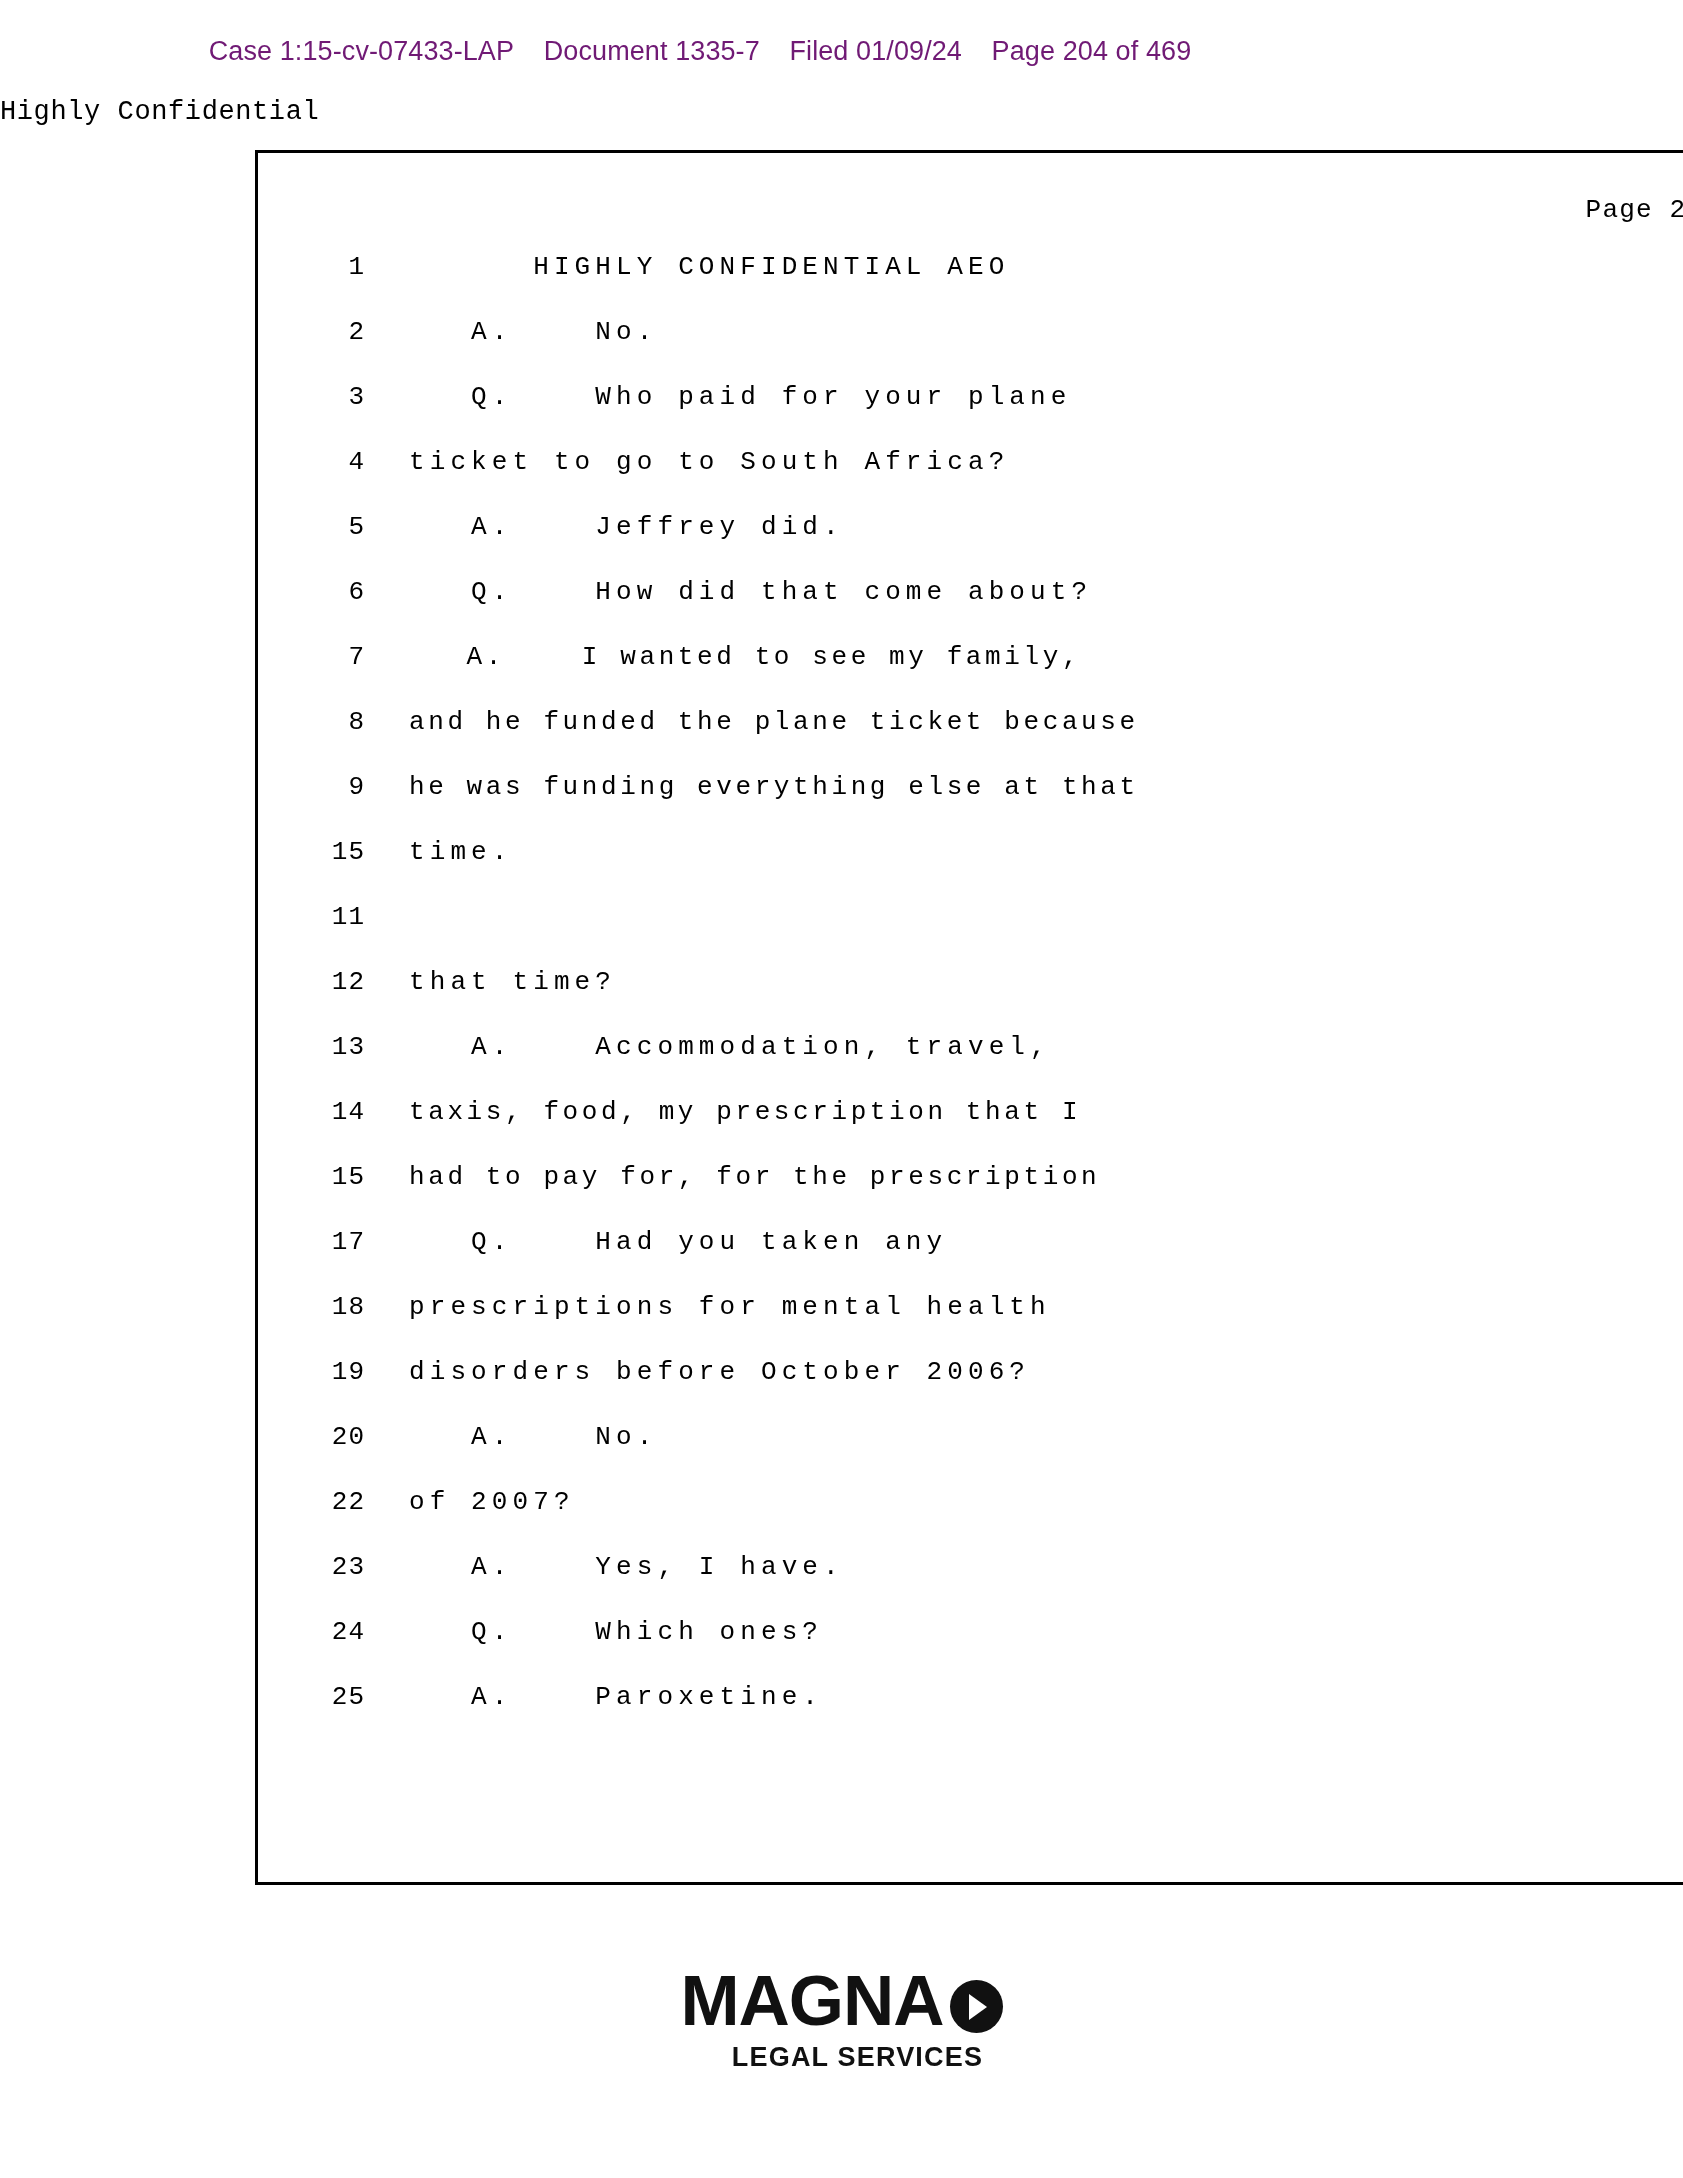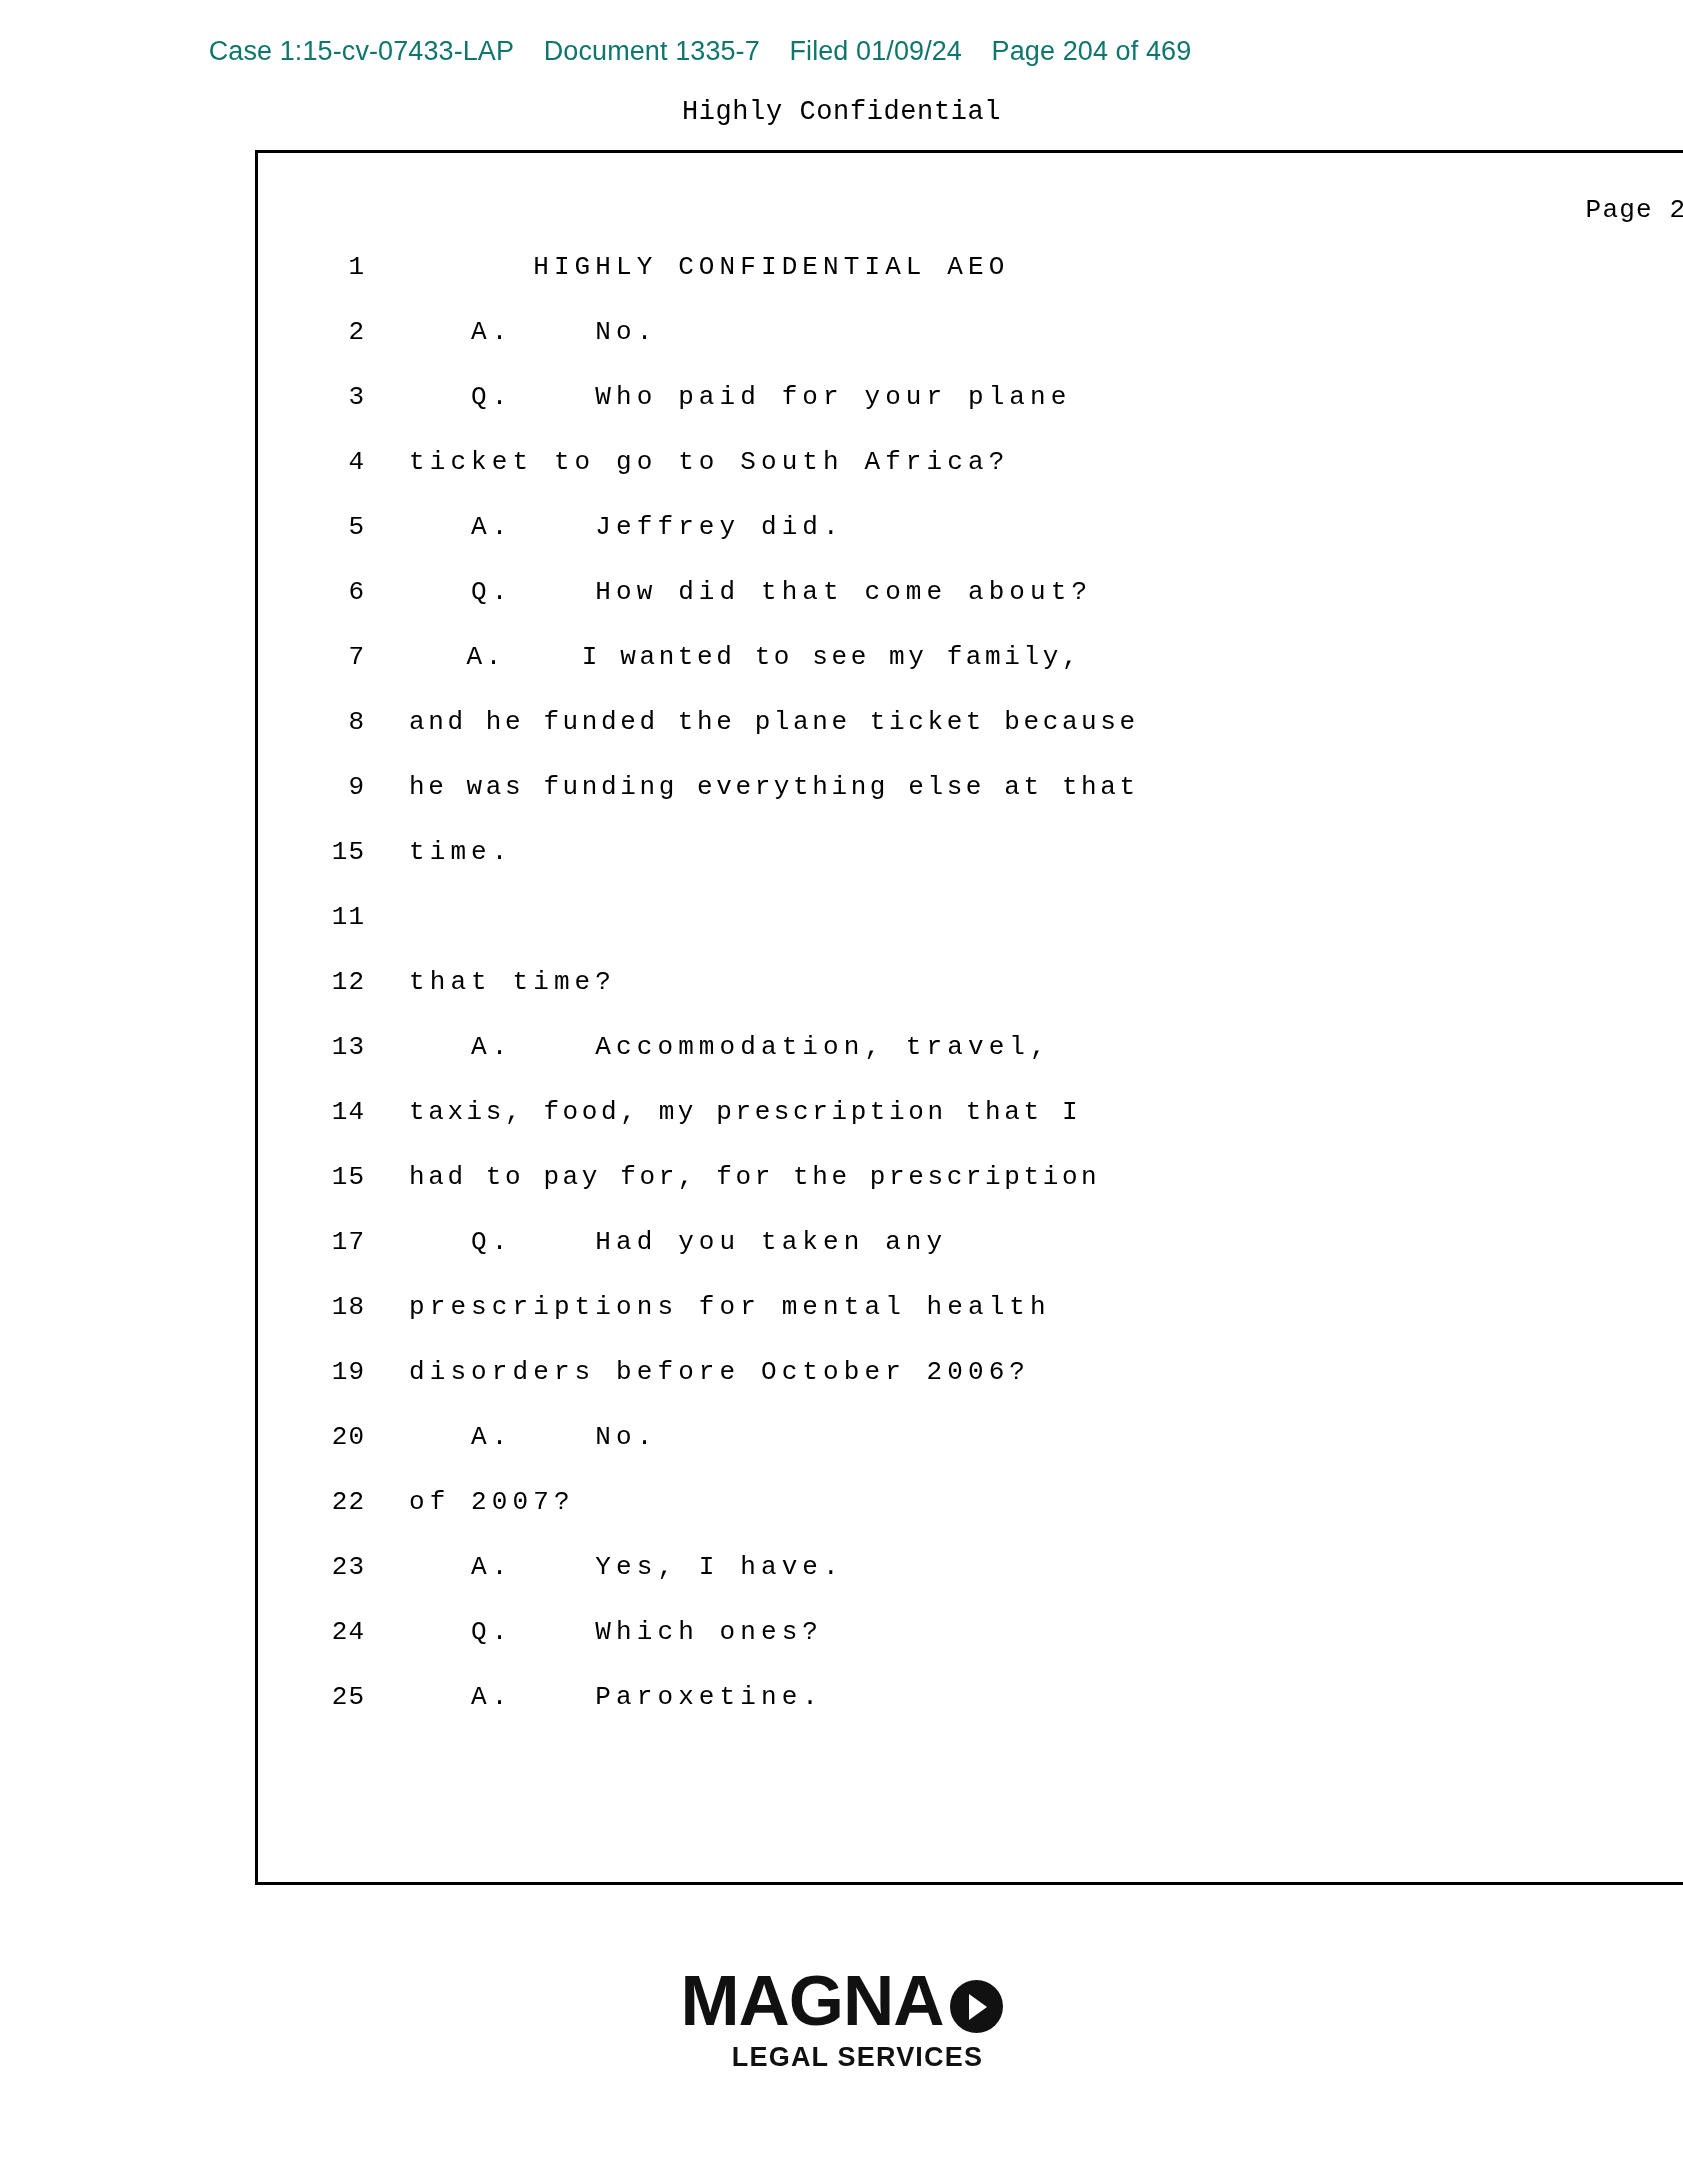--- a/index.html
+++ b/index.html
@@ -20,36 +20,36 @@
     height: 2178px;
     box-sizing: border-box;
   }
   
   .ecf-header {
     position: absolute;
     top: 36px;
     left: 0;
     width: 1400px;
     text-align: center;
-    color: #0f766e;
+    color: #701a75;
     font-family: "Liberation Sans", sans-serif;
     font-size: 27px;
     letter-spacing: 0.1px;
     white-space: nowrap;
   }
   .ecf-header span { margin-right: 22px; }
   .ecf-header span:last-child { margin-right: 0; }
 
   
   .conf-caption {
     position: absolute;
     top: 97px;
     left: 0;
     width: 1683px;
-    text-align: center;
+    text-align: left;
     font-family: "Liberation Mono", monospace;
     font-size: 27px;
     color: #000000;
     letter-spacing: 0.6px;
   }
 
   
   .transcript-box {
     position: absolute;
     left: 255px;

